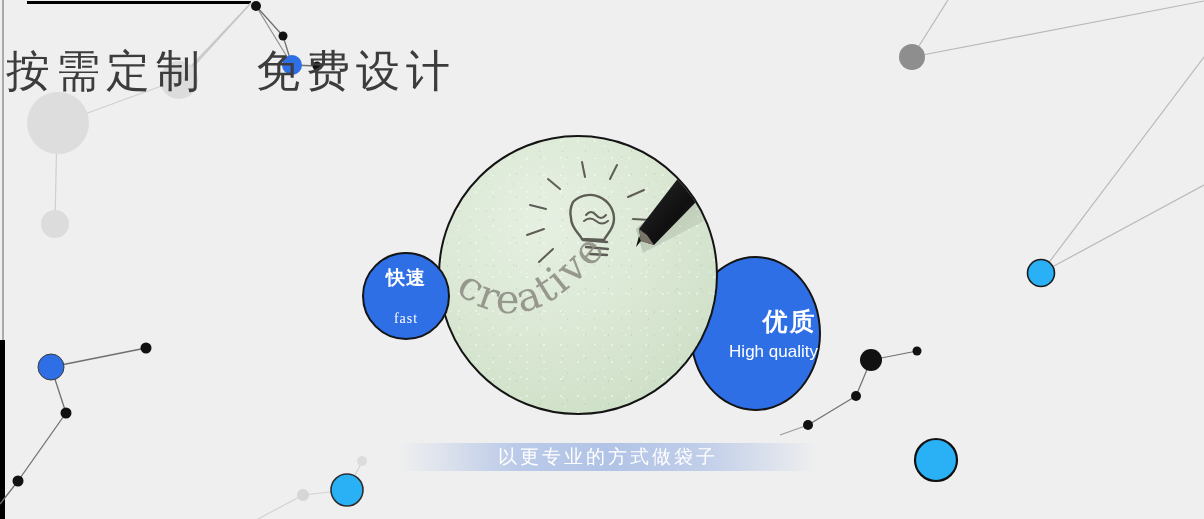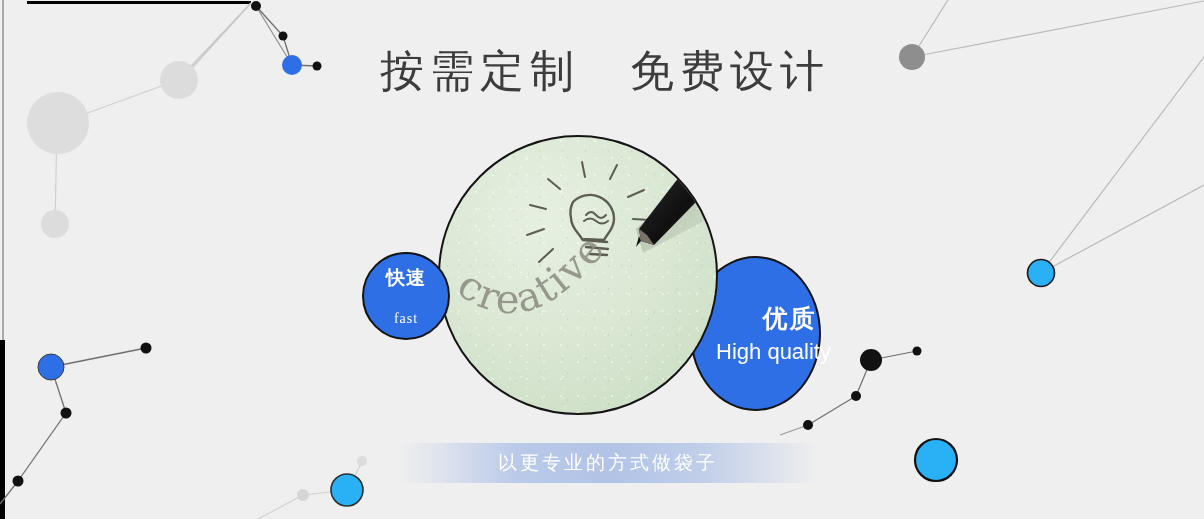--- a/index.html
+++ b/index.html
@@ -26,21 +26,20 @@
     height: 519px;
     pointer-events: none;
   }
 
   
   #headline {
     position: absolute;
     left: 0;
     top: 46px;
     width: 1204px;
-    text-align: center;
     font-size: 44px;
     line-height: 1.15;
     letter-spacing: 6px;
     color: #3c3c3c;
     font-weight: 400;
     white-space: pre;
     text-indent: 6px;
   }
 
   
@@ -101,29 +100,29 @@
     top: 256px;
     width: 131px;
     height: 155px;
     background: #2f6fe6;
     z-index: 2;
     padding-left: 36px;
     box-sizing: border-box;
     border-radius: 50%;
   }
   #bubble-quality .bubble-cn { font-size: 25px; font-weight: bold; letter-spacing: 2px; margin-left: 32px; }
-  #bubble-quality .bubble-en { font-size: 22px; margin-top: 4px; white-space: nowrap; }
+  #bubble-quality .bubble-en { font-size: 17px; margin-top: 4px; white-space: nowrap; }
 
   
   #tagline-banner {
     position: absolute;
     left: 398px;
     top: 443px;
     width: 420px;
-    height: 40px;
+    height: 28px;
     display: flex;
     align-items: center;
     justify-content: center;
     background: linear-gradient(to right,
         rgba(184,200,232,0) 0%,
         rgba(184,200,232,.30) 10%,
         rgba(184,200,232,.95) 28%,
         rgba(177,195,230,1) 50%,
         rgba(184,200,232,.85) 72%,
         rgba(184,200,232,.25) 92%,

